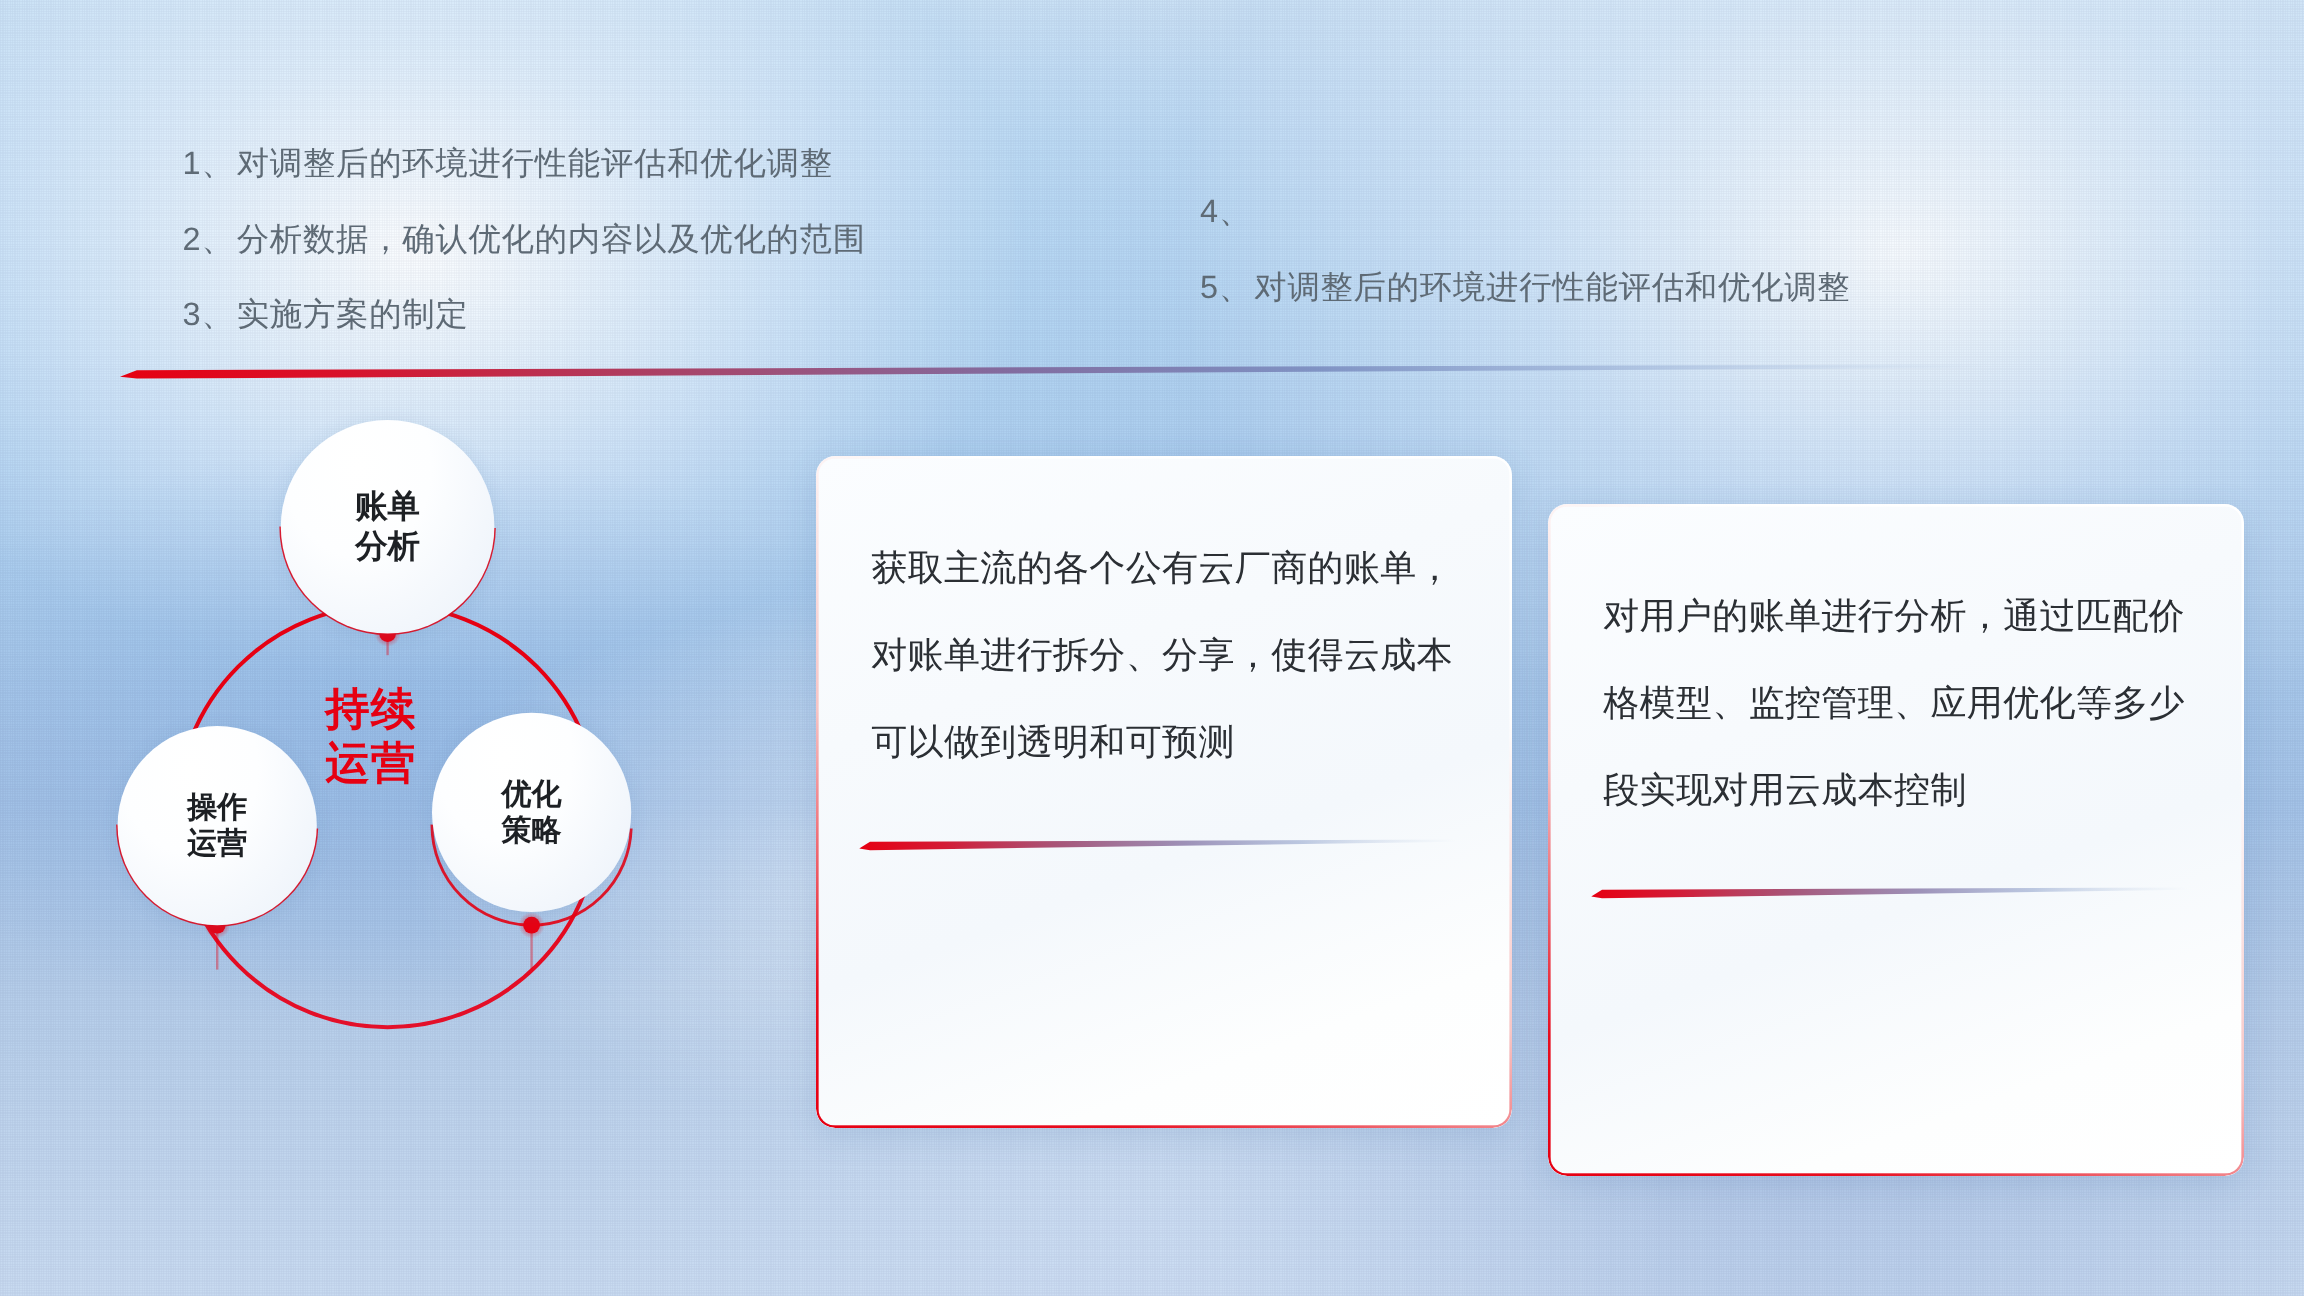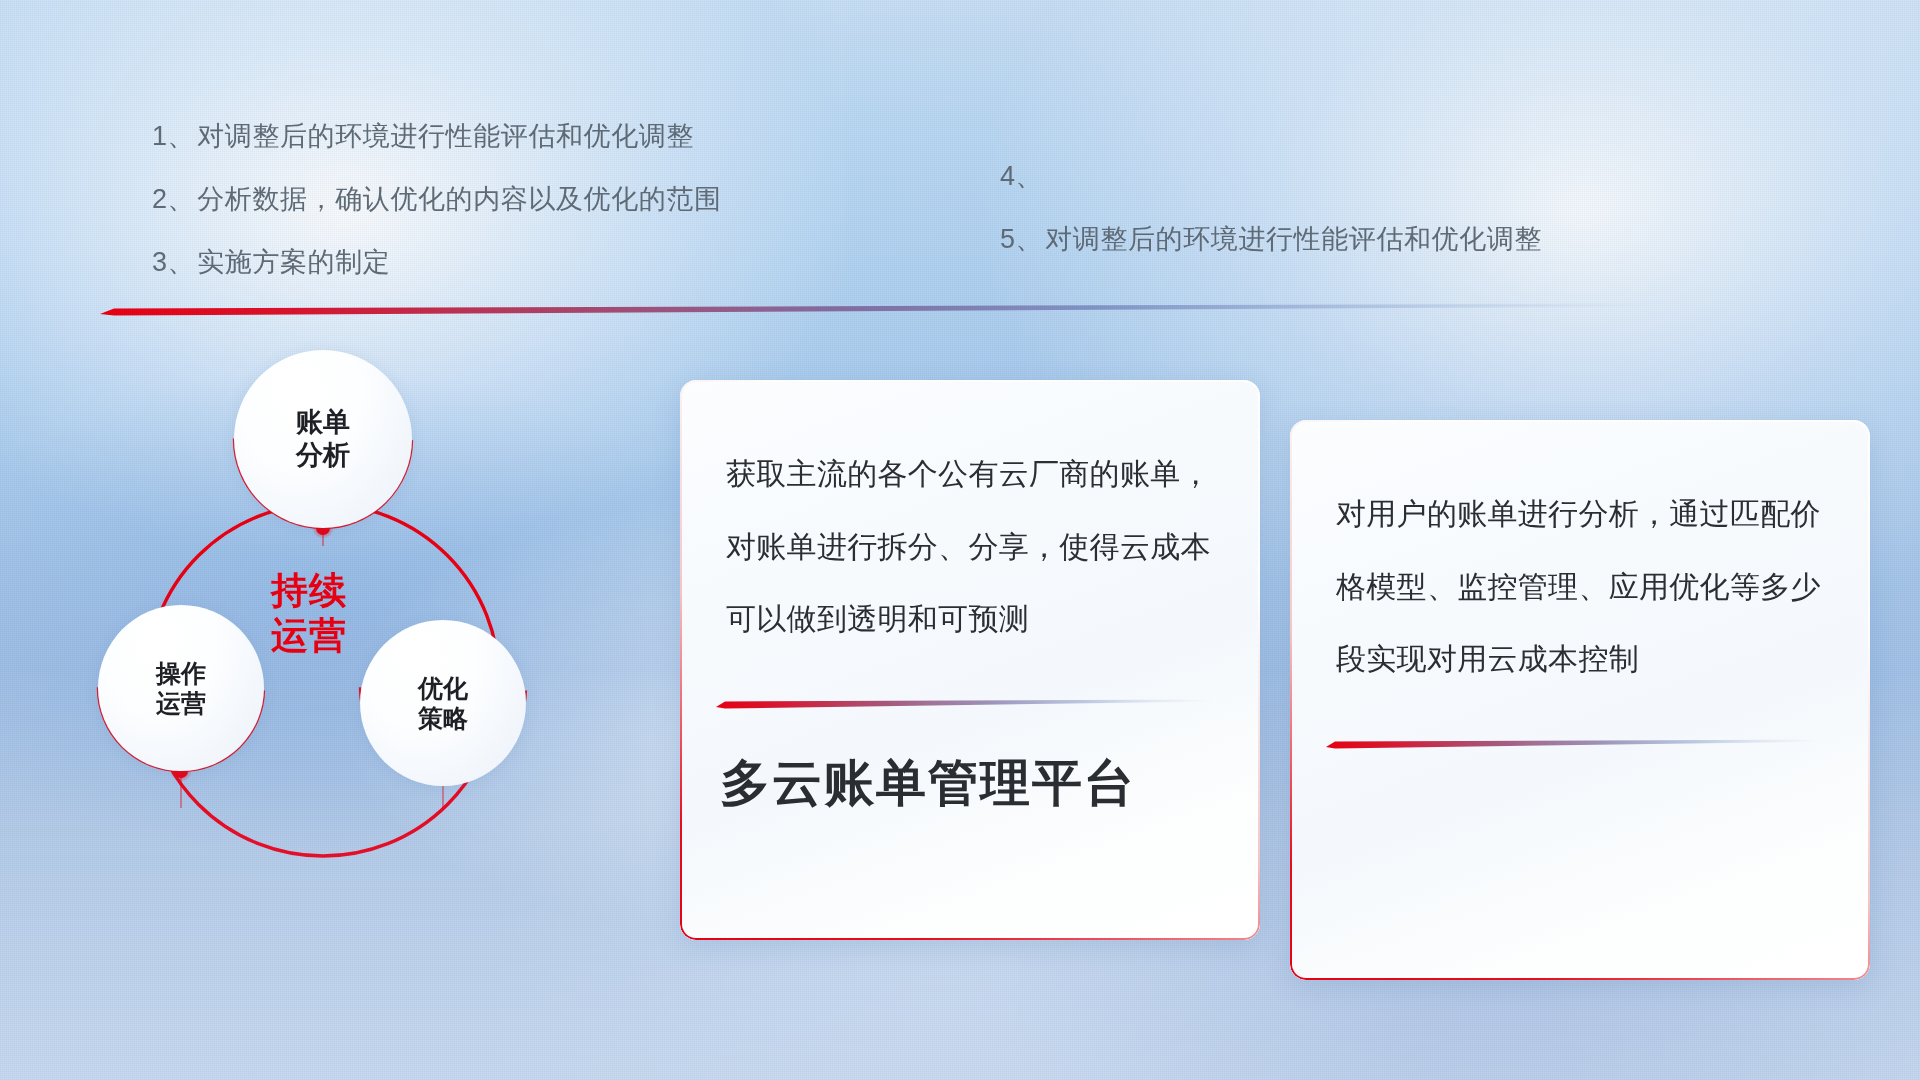--- a/index.html
+++ b/index.html
@@ -91,21 +91,21 @@
     display:flex; flex-direction:column; align-items:center; justify-content:center;
     color:#1d2024;
     font-weight:700;
     line-height:1.22;
     background:
       radial-gradient(ellipse at 36% 22%, #ffffff 0%, #fdfeff 38%, #f3f7fc 70%, #eaf1f9 100%);
     box-shadow: 0 2px 14px rgba(90,130,180,.16);
   }
   .node-top   { left:144px; top:0px;   width:178px; height:178px; font-size:27px; }
   .node-left  { left:8px;   top:255px; width:166px; height:166px; font-size:25px; }
-  .node-right { left:270px; top:270px; width:166px; height:166px; font-size:25px; }
+  .node-right { left:270px; top:244px; width:166px; height:166px; font-size:25px; }
   .center-label{
     position:absolute; left:124px; top:218px; width:190px;
     text-align:center;
     color:#e60012;
     font-weight:800;
     font-size:37px;
     line-height:1.22;
     letter-spacing:1px;
   }
 
@@ -288,21 +288,20 @@
           <stop offset="0.34" stop-color="#9c4169" stop-opacity=".88"></stop>
           <stop offset="0.55" stop-color="#7b6a9e" stop-opacity=".72"></stop>
           <stop offset="0.74" stop-color="#8296c4" stop-opacity=".50"></stop>
           <stop offset="1" stop-color="#b6cae2" stop-opacity="0"></stop>
         </linearGradient>
       </defs>
       <path d="M0,9 L9,3.5 L498,1.5 L498,3.5 L9,10.5 Z" fill="url(#ruleGrad1)"></path>
     </svg>
   </div>
 
-  <div class="card-title">多云账单管理平台</div>
 </div>
 
 <div class="card card-two">
   <div class="card-frame"></div>
 
   <div class="card-body">对用户的账单进行分析，通过匹配价格模型、监控管理、应用优化等多少段实现对用云成本控制</div>
 
   <div class="card-rule">
     <svg width="498" height="12" viewBox="0 0 498 12" xmlns="http://www.w3.org/2000/svg">
       <defs>

